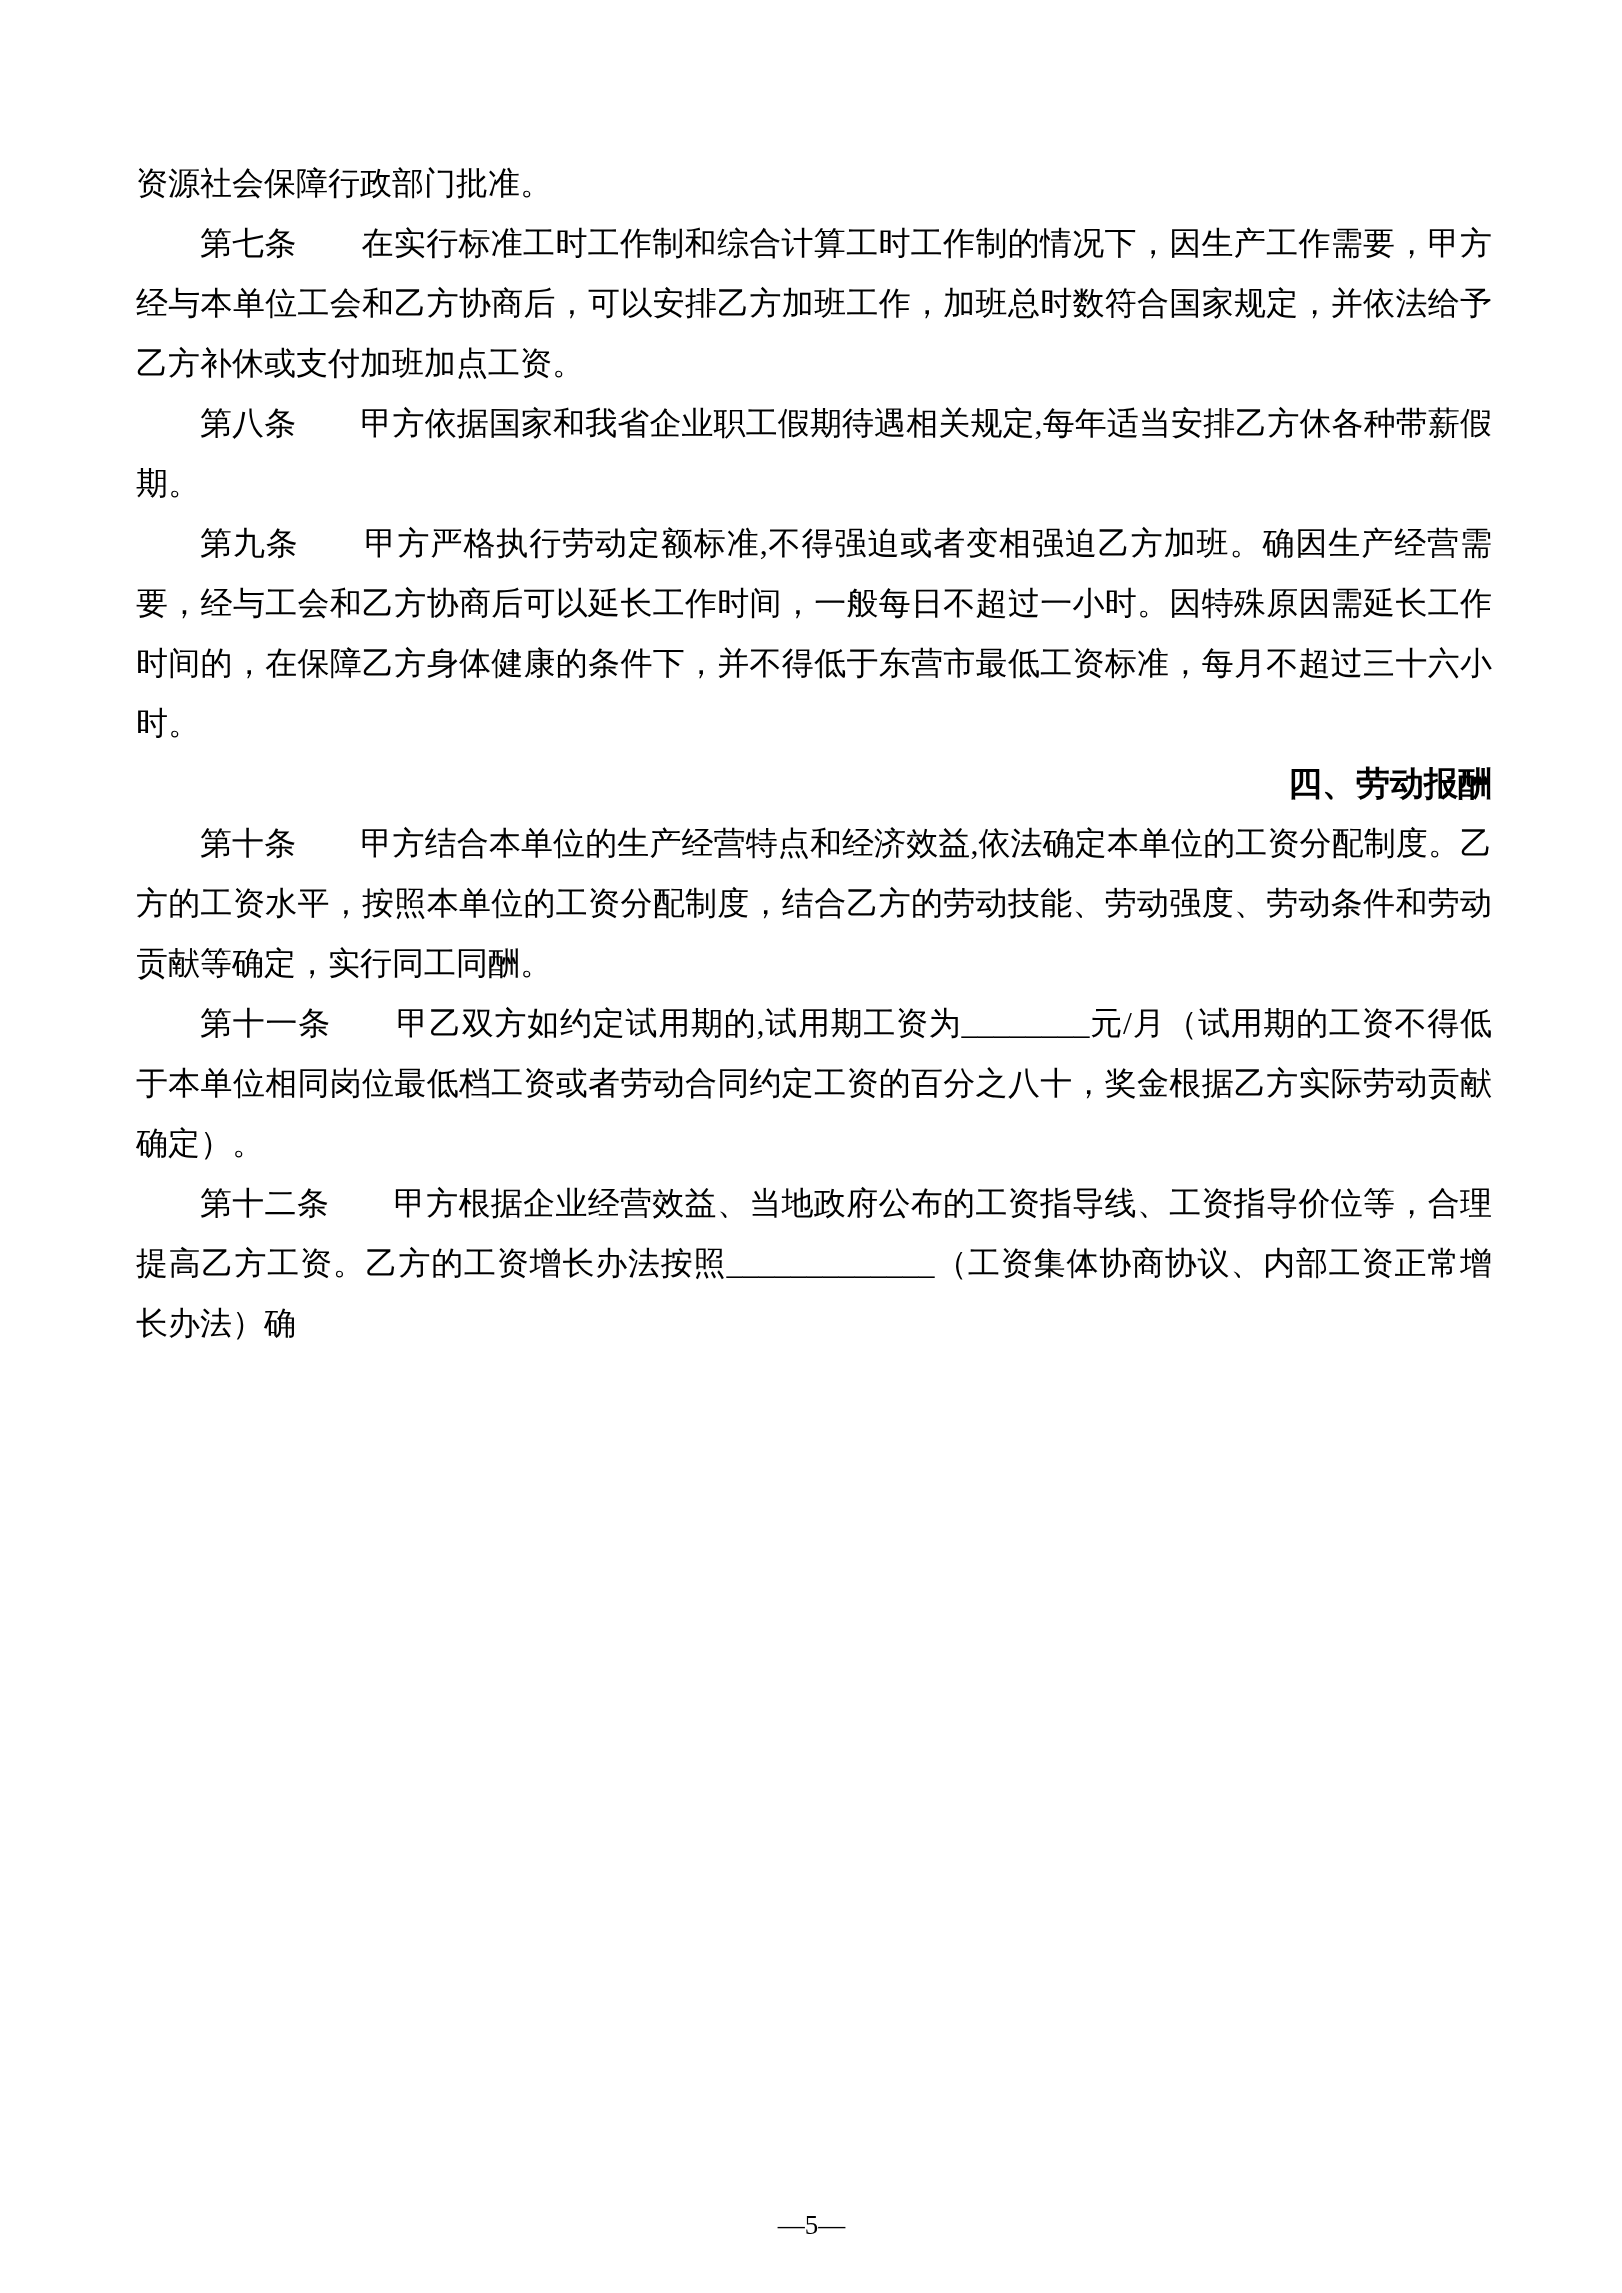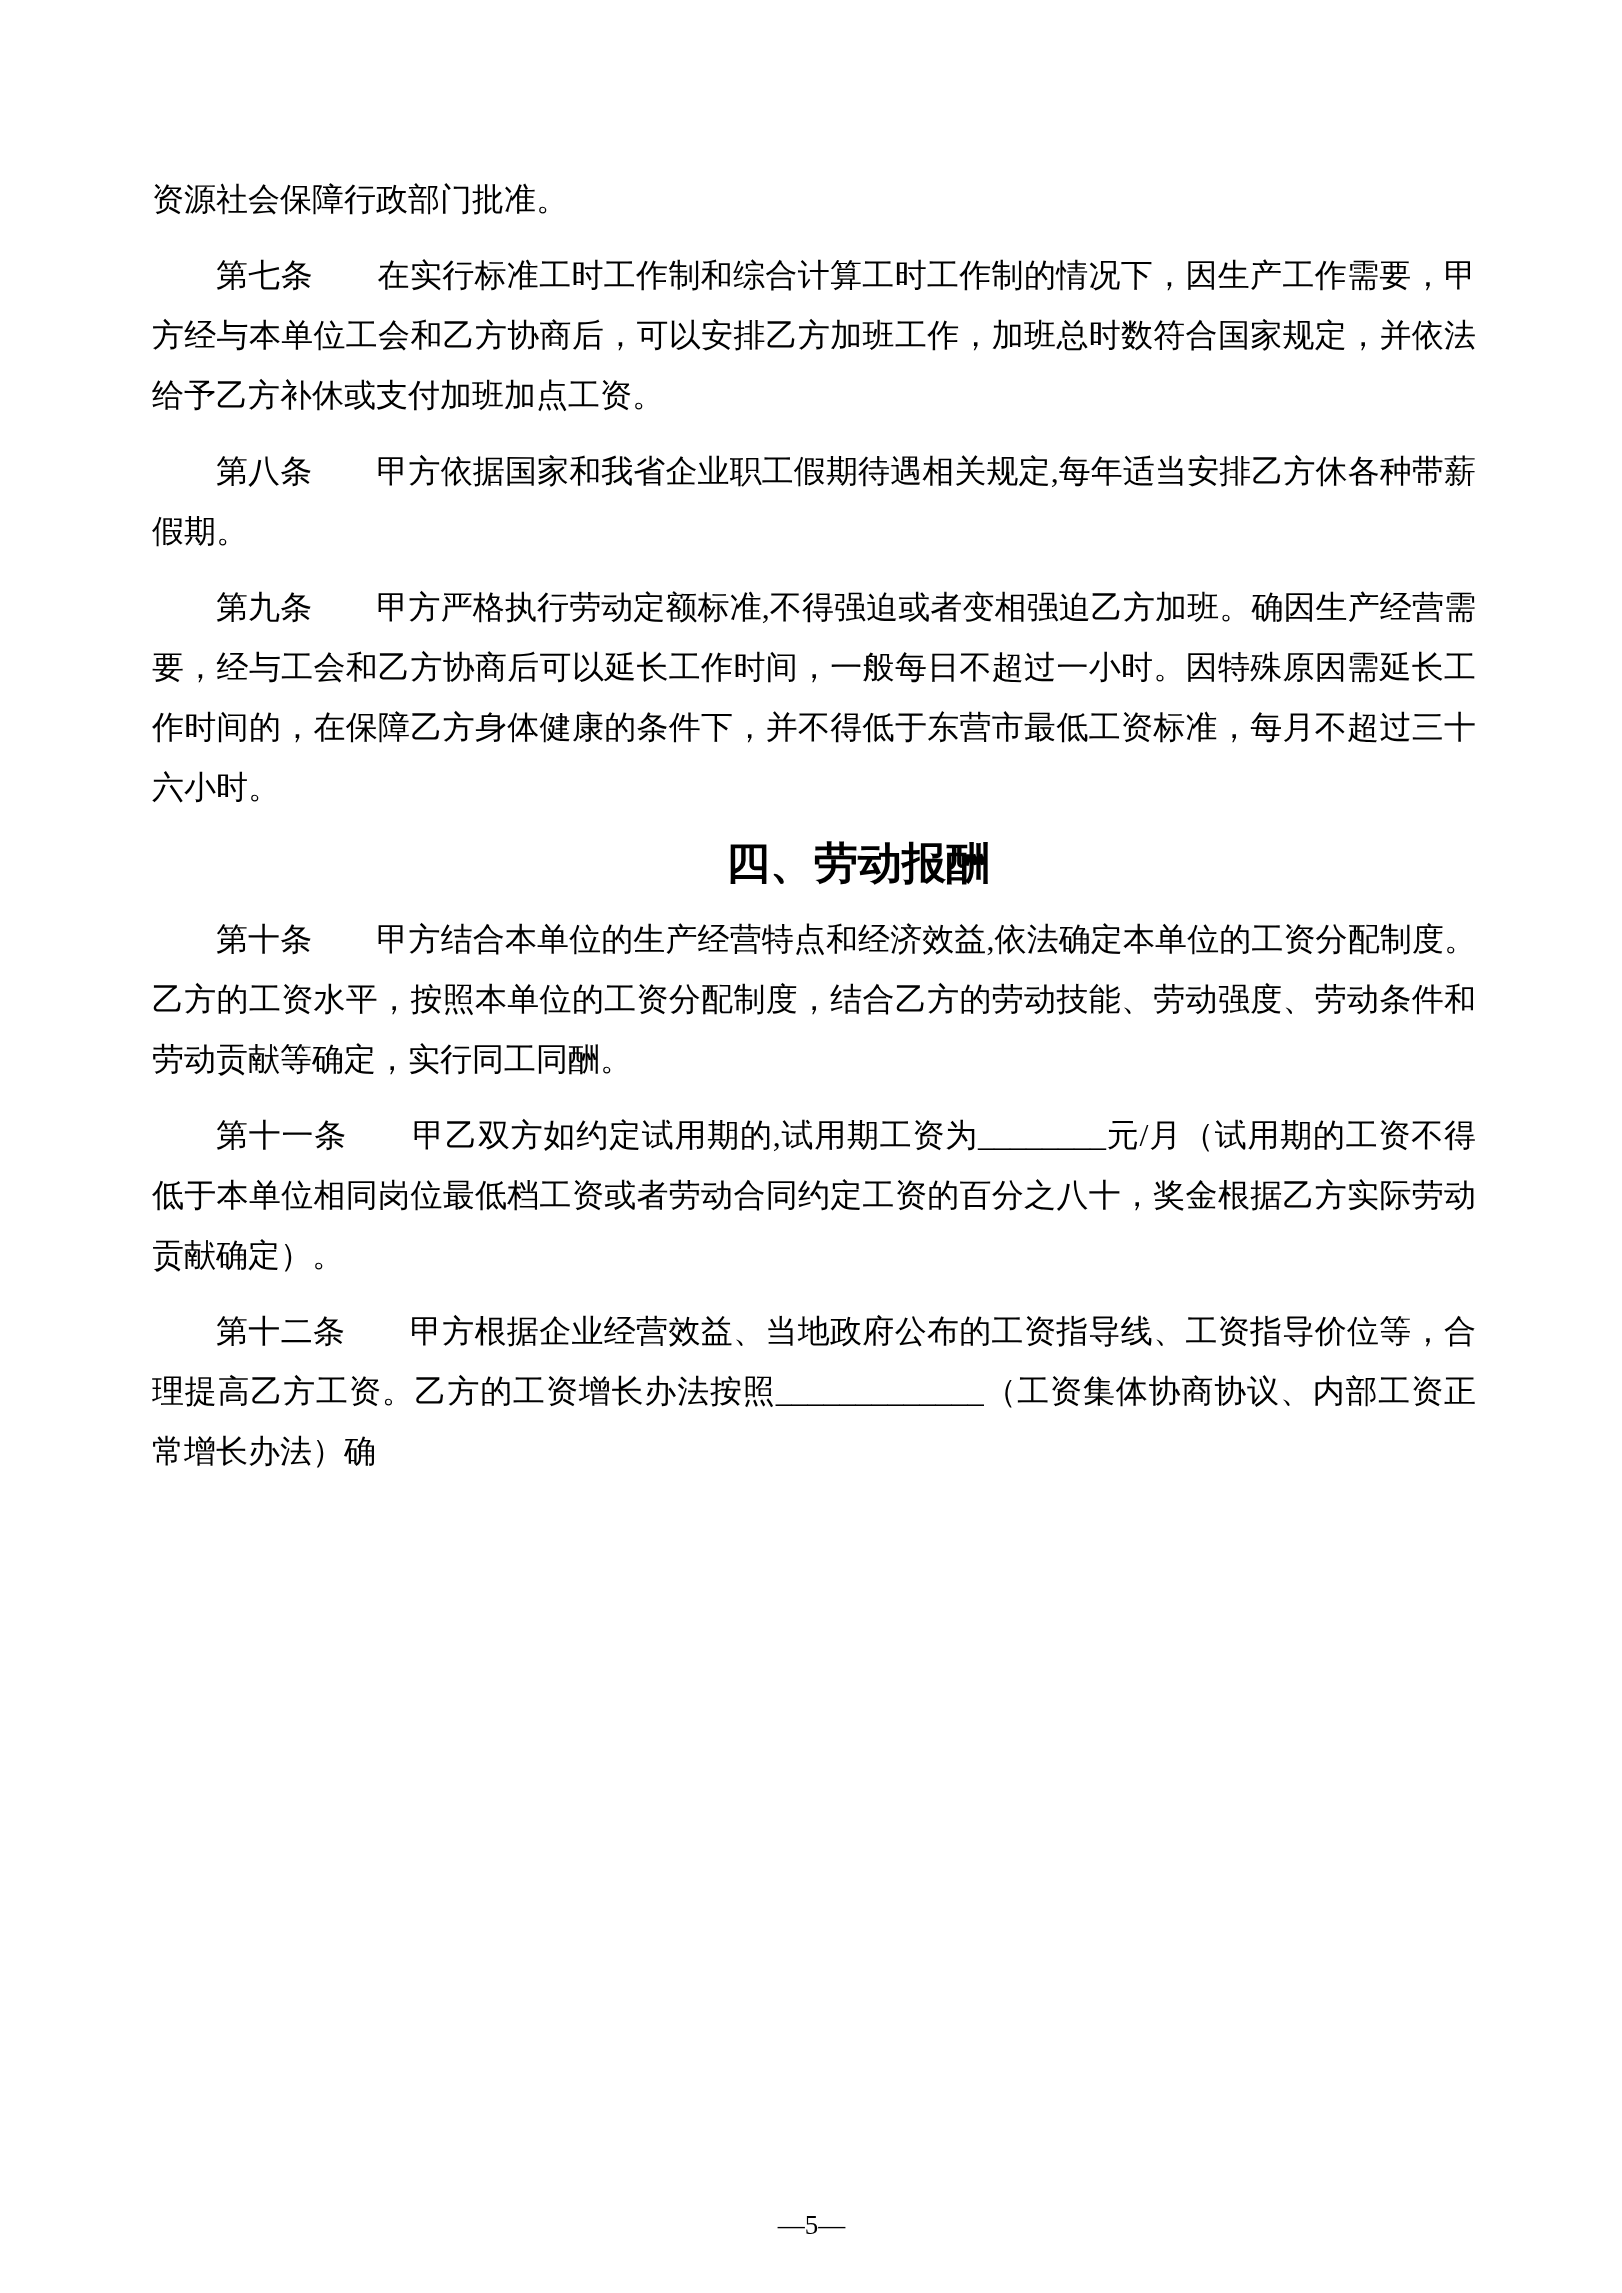--- a/index.html
+++ b/index.html
@@ -16,37 +16,37 @@
     font-family: "Liberation Serif", serif;
     overflow: hidden;
   }
   .content {
     position: absolute;
     left: 136px;
     top: 153px;
     width: 1356px;
   }
   .para {
-    margin: 16px;
+    margin: 0;
     font-size: 32px;
     line-height: 60px;
     text-align: justify;
     word-break: break-all;
   }
   .indent {
     text-indent: 2em;
   }
   .heading {
     margin: 0;
     font-family: "Liberation Sans", sans-serif;
     font-weight: bold;
-    font-size: 44px;
+    font-size: 34px;
     line-height: 60px;
     text-indent: 2em;
-    text-align: center;
+    text-align: right;
   }
   .footer {
     position: absolute;
     left: 0;
     right: 0;
     bottom: 53px;
     text-align: center;
     font-size: 27px;
     line-height: 31px;
     font-family: "Liberation Serif", serif;

